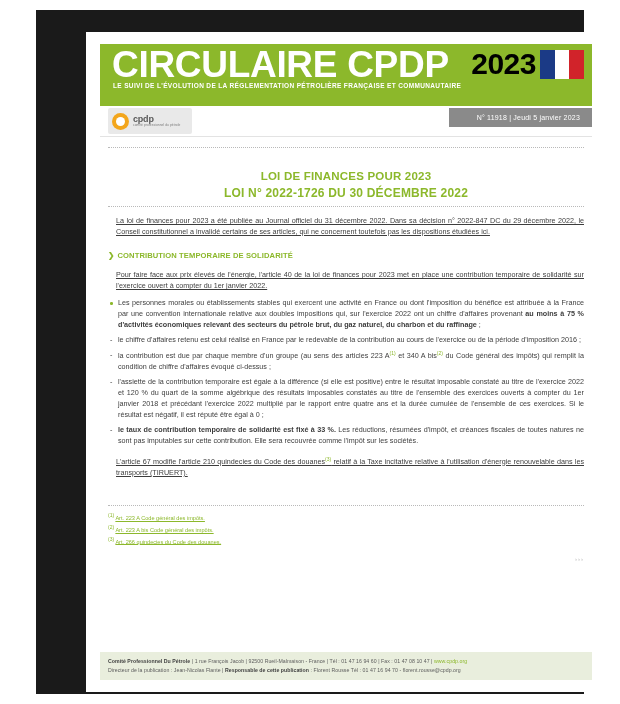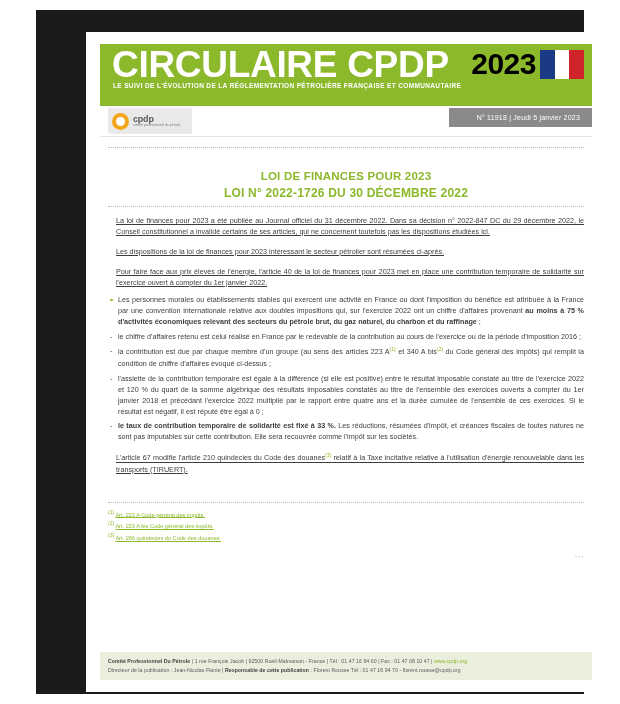--- a/index.html
+++ b/index.html
@@ -319,22 +319,24 @@
         </div>
         <div class="issue-badge">N° 11918 | Jeudi 5 janvier 2023</div>
       </div>
 
       <div class="content">
         <div class="dotted-top"></div>
         <div class="doc-title">LOI DE FINANCES POUR 2023</div>
         <div class="doc-subtitle">LOI N° 2022-1726 DU 30 DÉCEMBRE 2022</div>
 
         <p class="para">La loi de finances pour 2023 a été publiée au Journal officiel du 31 décembre 2022. Dans sa décision n° 2022-847 DC du 29 décembre 2022, le Conseil constitutionnel a invalidé certains de ses articles, qui ne concernent toutefois pas les dispositions étudiées ici.</p>
-        <p class="para">Les dispositions de la loi de finances pour 2023 intéressant le secteur pétrolier sont résumées ci-après.</p>
-
+
+        <div class="section-head">
+          <span class="chev">❯</span><span>CONTRIBUTION TEMPORAIRE DE SOLIDARITÉ</span>
+        </div>
         <p class="para">Pour faire face aux prix élevés de l'énergie, l'article 40 de la loi de finances pour 2023 met en place une contribution temporaire de solidarité sur l'exercice ouvert à compter du 1er janvier 2022.</p>
 
         <ul class="bullets">
           <li class="dot">
             <span>Les personnes morales ou établissements stables qui exercent une activité en France ou dont l'imposition du bénéfice est attribuée à la France par une convention internationale relative aux doubles impositions qui, sur l'exercice 2022 ont un chiffre d'affaires provenant </span><b>au moins à 75 % d'activités économiques relevant des secteurs du pétrole brut, du gaz naturel, du charbon et du raffinage</b><span> ;</span>
           </li>
           <li class="dash">
             <span>le chiffre d'affaires retenu est celui réalisé en France par le redevable de la contribution au cours de l'exercice ou de la période d'imposition 2016 ;</span>
           </li>
           <li class="dash">

